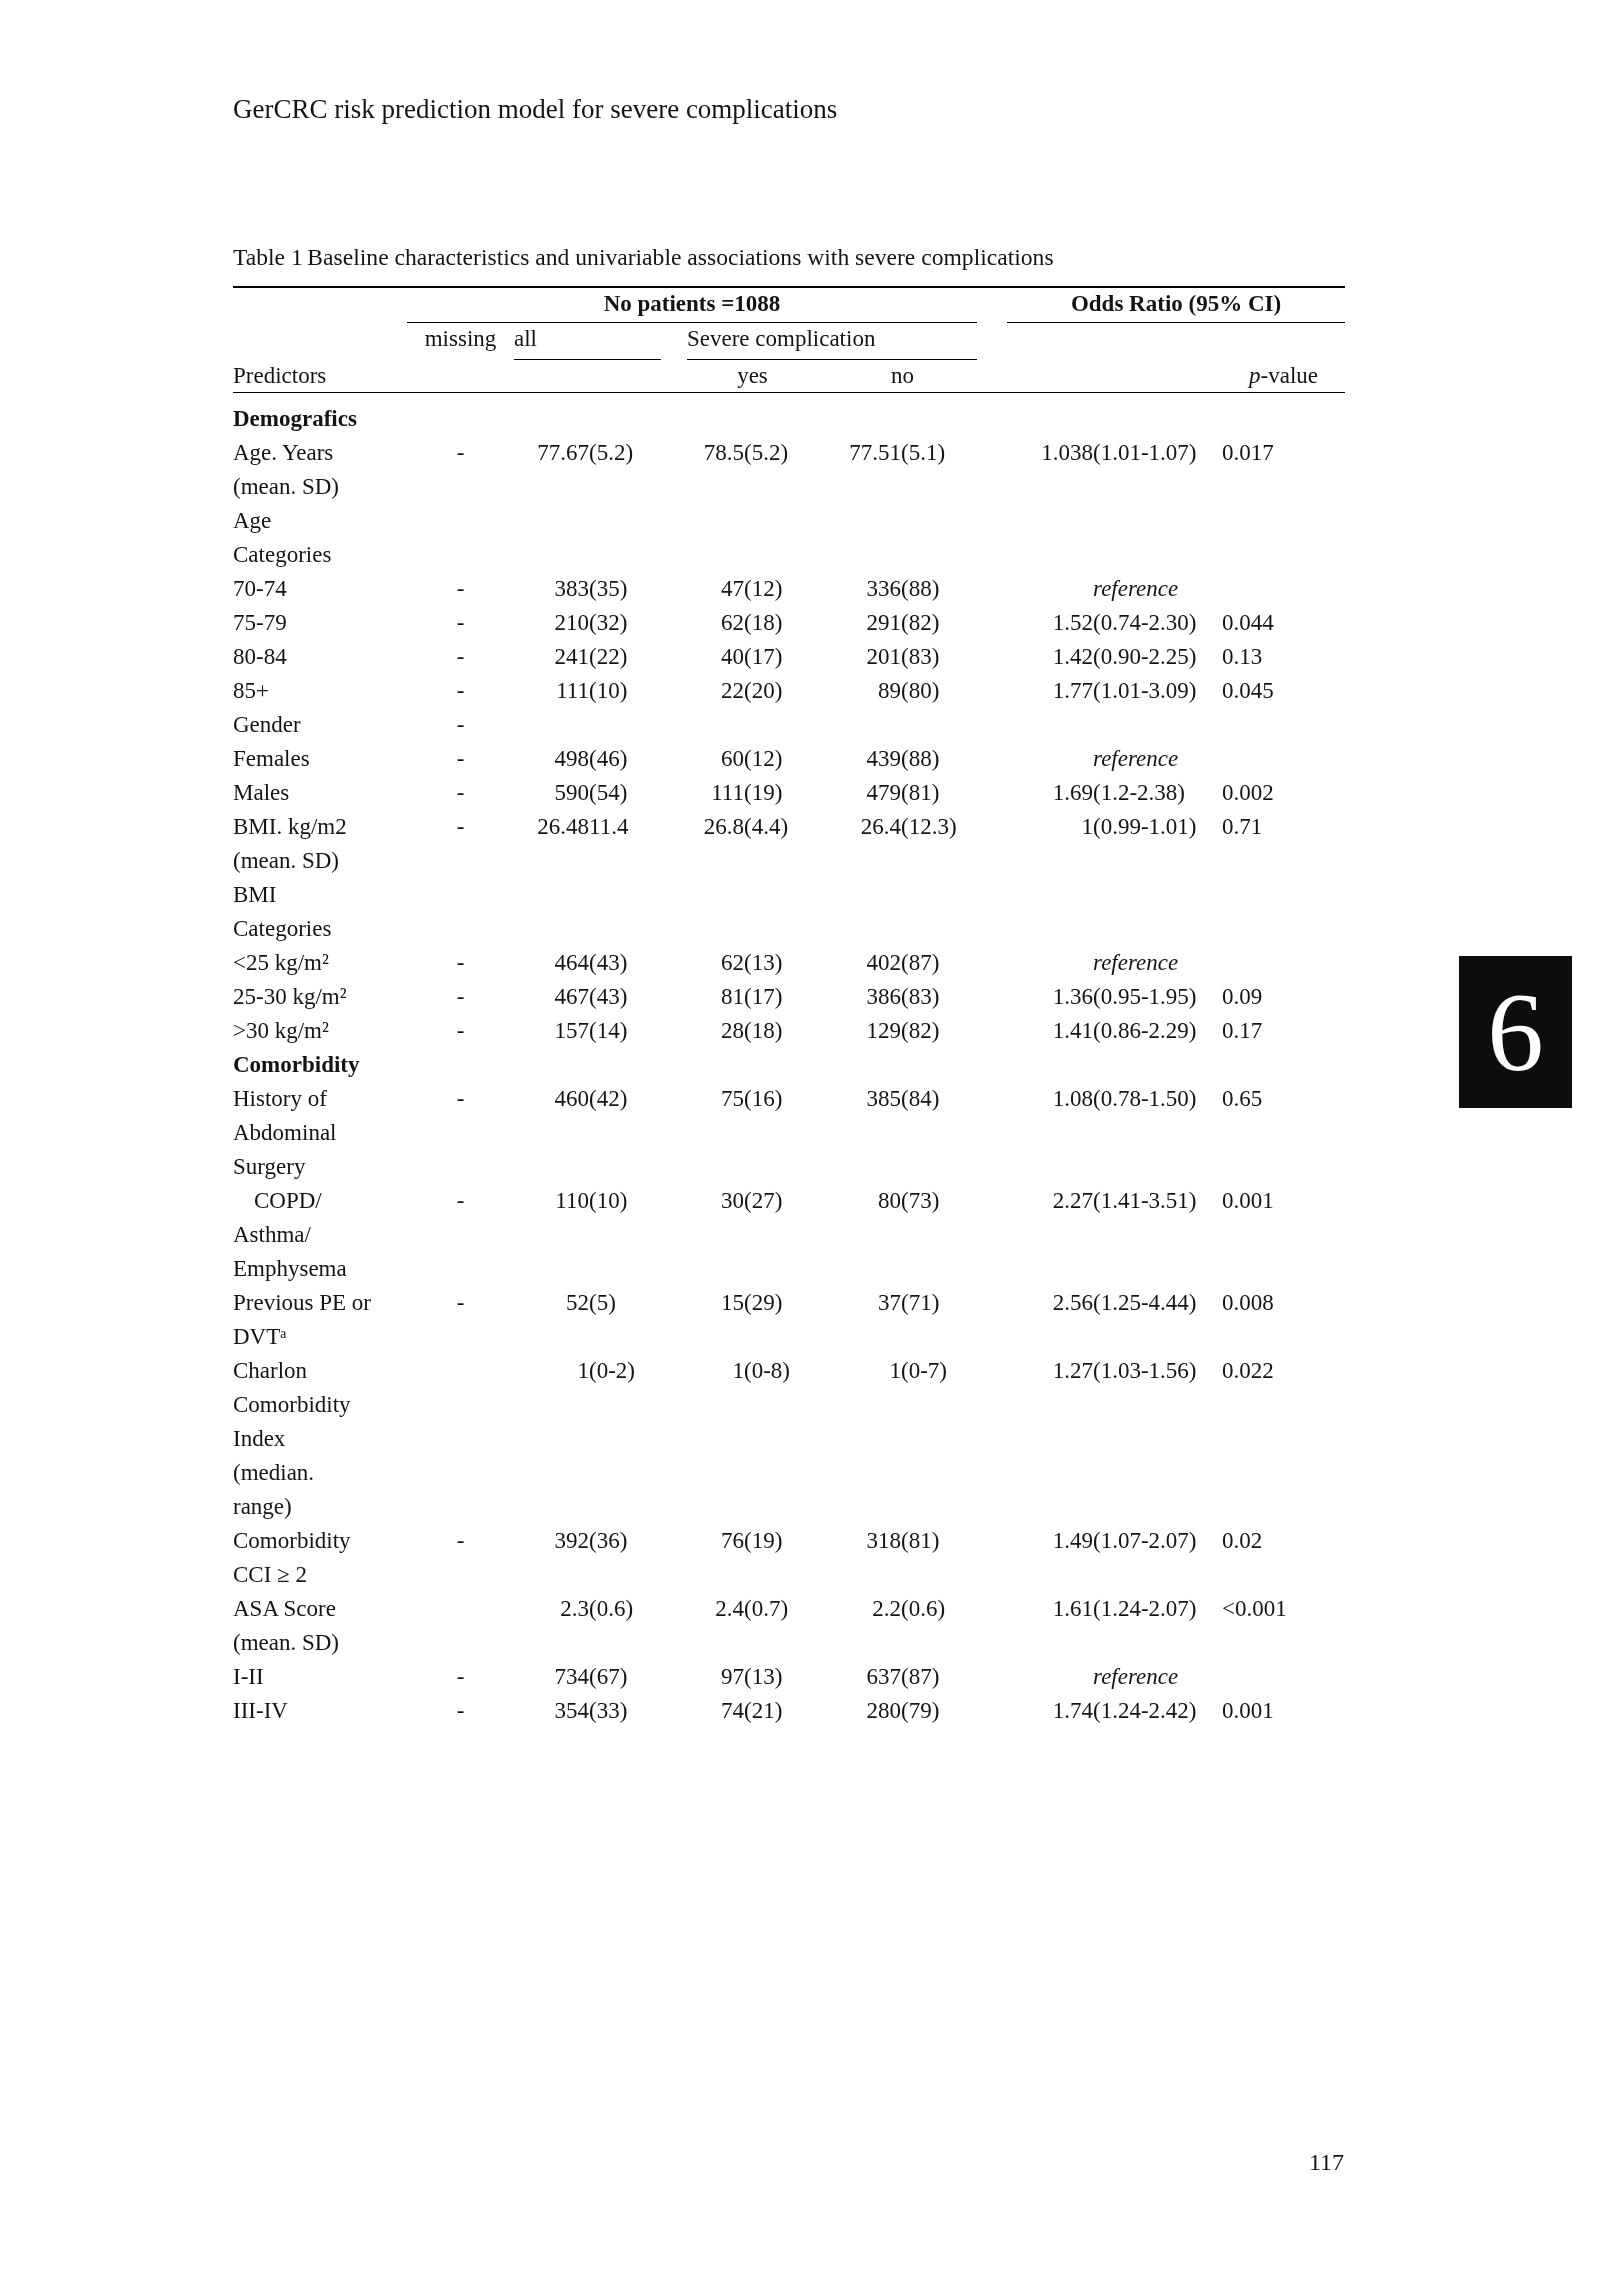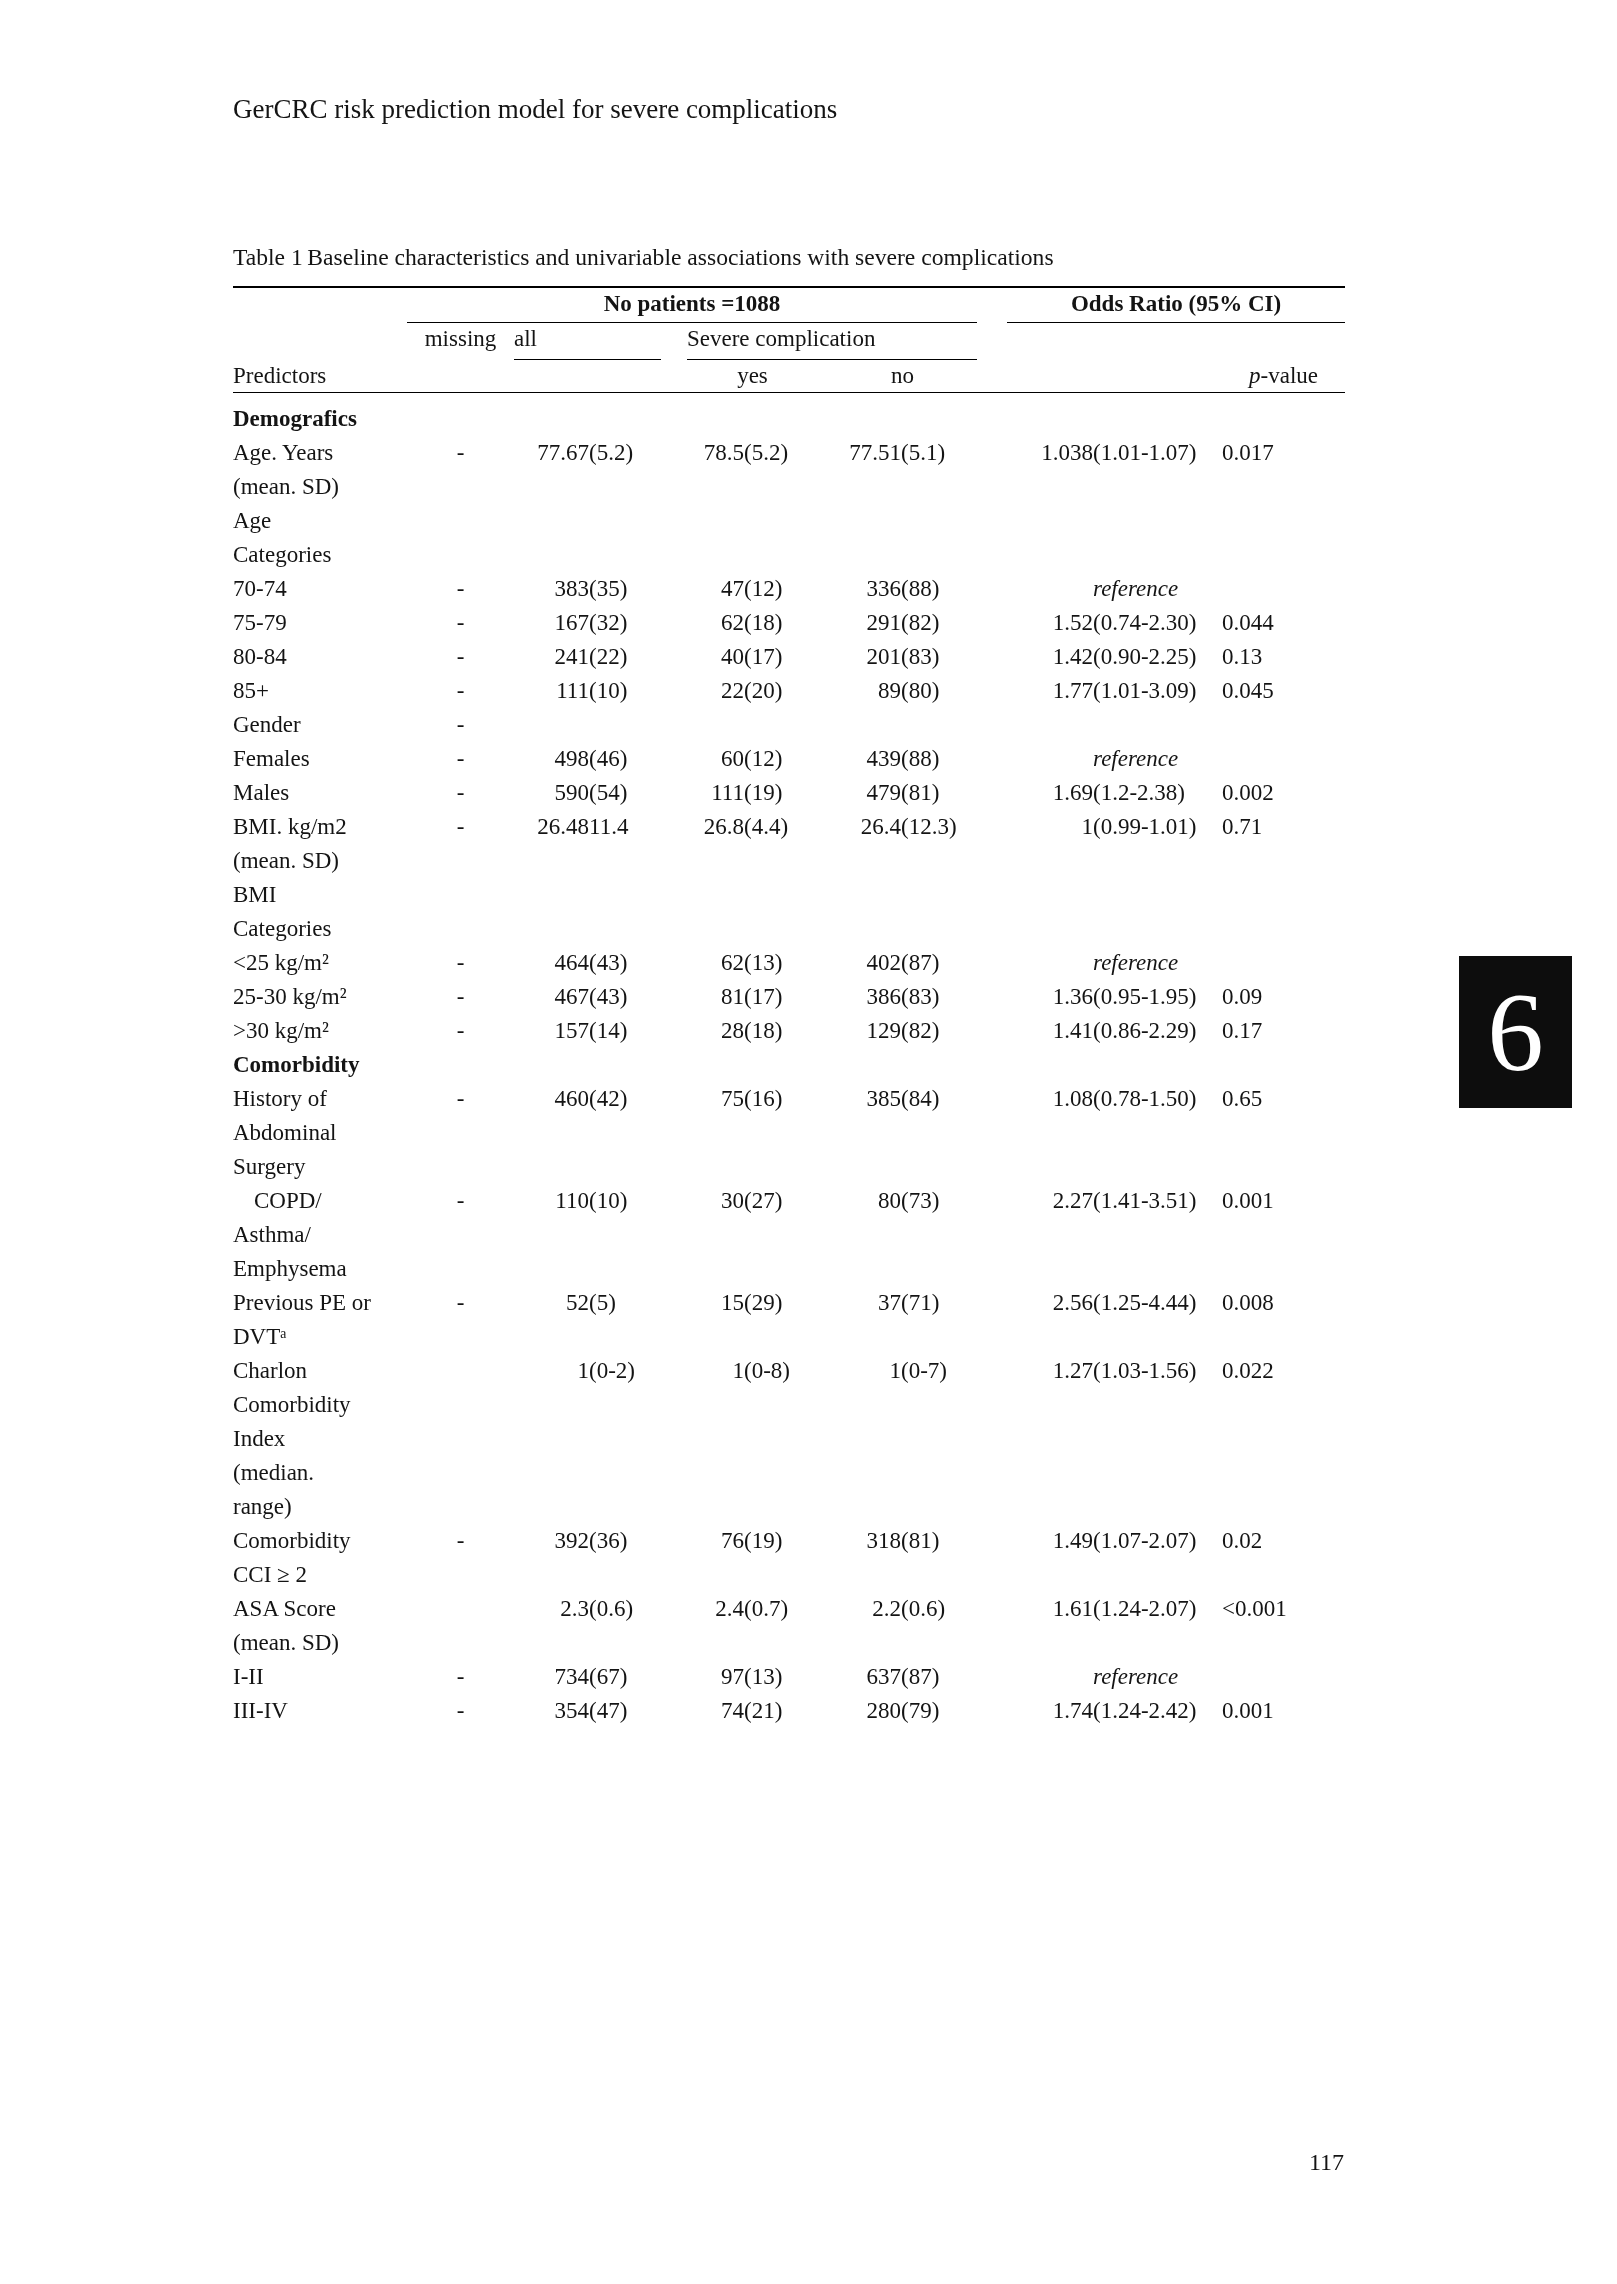--- a/index.html
+++ b/index.html
@@ -177,21 +177,21 @@
         <td class="c-p8">(88)</td>
         <td class="c-n"></td>
         <td class="c-ci ref">reference</td>
         <td class="c-p11"></td>
       </tr>
       <tr>
         <td class="c-pred">
           <div>75-79</div>
         </td>
         <td class="c-miss">-</td>
-        <td class="c-n">167</td>
+        <td class="c-n">210</td>
         <td class="c-p4">(32)</td>
         <td class="c-n">62</td>
         <td class="c-p6">(18)</td>
         <td class="c-n">291</td>
         <td class="c-p8">(82)</td>
         <td class="c-n">1.52</td>
         <td class="c-ci">(0.74-2.30)</td>
         <td class="c-p11">0.044</td>
       </tr>
       <tr>
@@ -476,21 +476,21 @@
         <td class="c-n"></td>
         <td class="c-ci ref">reference</td>
         <td class="c-p11"></td>
       </tr>
       <tr>
         <td class="c-pred">
           <div>III-IV</div>
         </td>
         <td class="c-miss">-</td>
         <td class="c-n">354</td>
-        <td class="c-p4">(47)</td>
+        <td class="c-p4">(33)</td>
         <td class="c-n">74</td>
         <td class="c-p6">(21)</td>
         <td class="c-n">280</td>
         <td class="c-p8">(79)</td>
         <td class="c-n">1.74</td>
         <td class="c-ci">(1.24-2.42)</td>
         <td class="c-p11">0.001</td>
       </tr>
     </tbody>
 </table>

